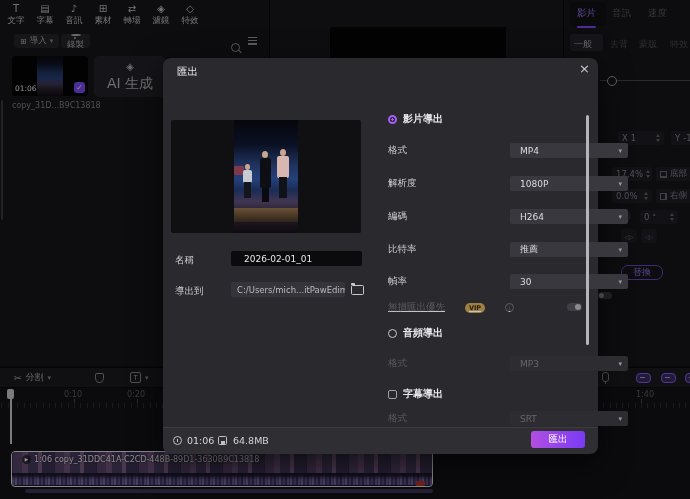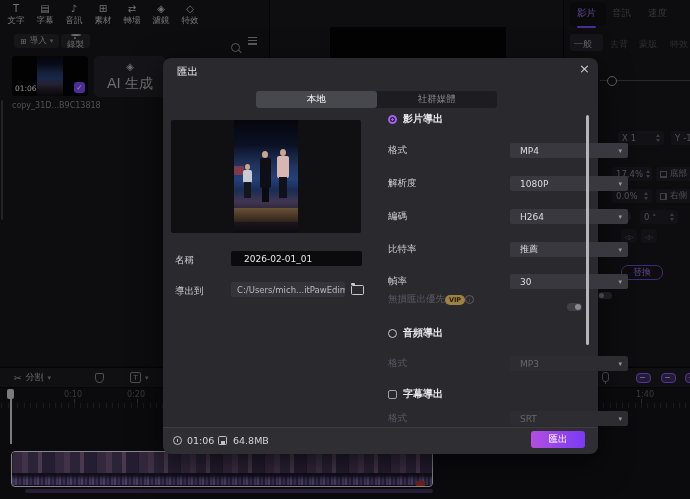--- a/index.html
+++ b/index.html
@@ -304,35 +304,35 @@
     <span class="ruler-label" style="left:636px;">1:40</span>
     <div class="ticks-major"></div>
     <div class="ticks-minor"></div>
 
     <div class="playhead-head"></div>
     <div class="playhead-line"></div>
 
     <div class="tl-clip">
       <div class="filmstrip"></div>
       <div class="waveform"></div>
+      <div class="clip-text">
+        <span class="clip-play">▶</span>
+        <span class="clip-label">1:06 copy_31DDC41A-C2CD-448B-89D1-3630B9C13818</span>
+      </div>
       <div class="clip-redbadge"></div>
     </div>
     <div class="audio-bar"></div>
   </div>
 
   <div class="overlay"></div>
 
   <div class="dialog">
     <span class="dlg-title">匯出</span>
     <span class="dlg-close">×</span>
 
-    <div class="dlg-tabs">
-      <div class="dlg-tab active">本地</div>
-      <div class="dlg-tab">社群媒體</div>
-    </div>
 
     <div class="preview">
       <div class="pv">
         <div style="left:0;top:46px;width:10px;height:9px;background:#7e3a4c;border-radius:1px;"></div>
         <div style="left:11px;top:44px;width:5px;height:6px;border-radius:50%;background:#caa68f;"></div>
         <div style="left:9px;top:50px;width:9px;height:13px;background:#c8ccd2;border-radius:2px;"></div>
         <div style="left:10px;top:62px;width:7px;height:16px;background:#15161c;"></div>
         <div style="left:28px;top:31px;width:6px;height:7px;border-radius:50%;background:#caa68f;"></div>
         <div style="left:26px;top:38px;width:11px;height:30px;background:#0e0f14;border-radius:2px;"></div>
         <div style="left:28px;top:68px;width:7px;height:14px;background:#0a0b10;"></div>
@@ -389,21 +389,21 @@
       </div>
     </div>
     <div class="drow" style="top:216px;">
       <span class="dlabel">幀率</span>
       <div class="dselect">
         <span>30</span>
         <span class="chev">▾</span>
       </div>
     </div>
 
-    <div class="sec-row" style="top:235px;gap:0;">
+    <div class="sec-row" style="top:243px;gap:20px;text-decoration:underline;">
       <span style="font-size:9.5px;color:#5a5a60;">無損匯出優先</span>
       <span class="vip">VIP</span>
       <span class="icon-info">i</span>
     </div>
     <div class="dlg-toggle"></div>
 
     <div class="sec-row" style="top:268px;">
       <span class="radio unsel"></span>
       <span class="sec-label">音頻導出</span>
     </div>

